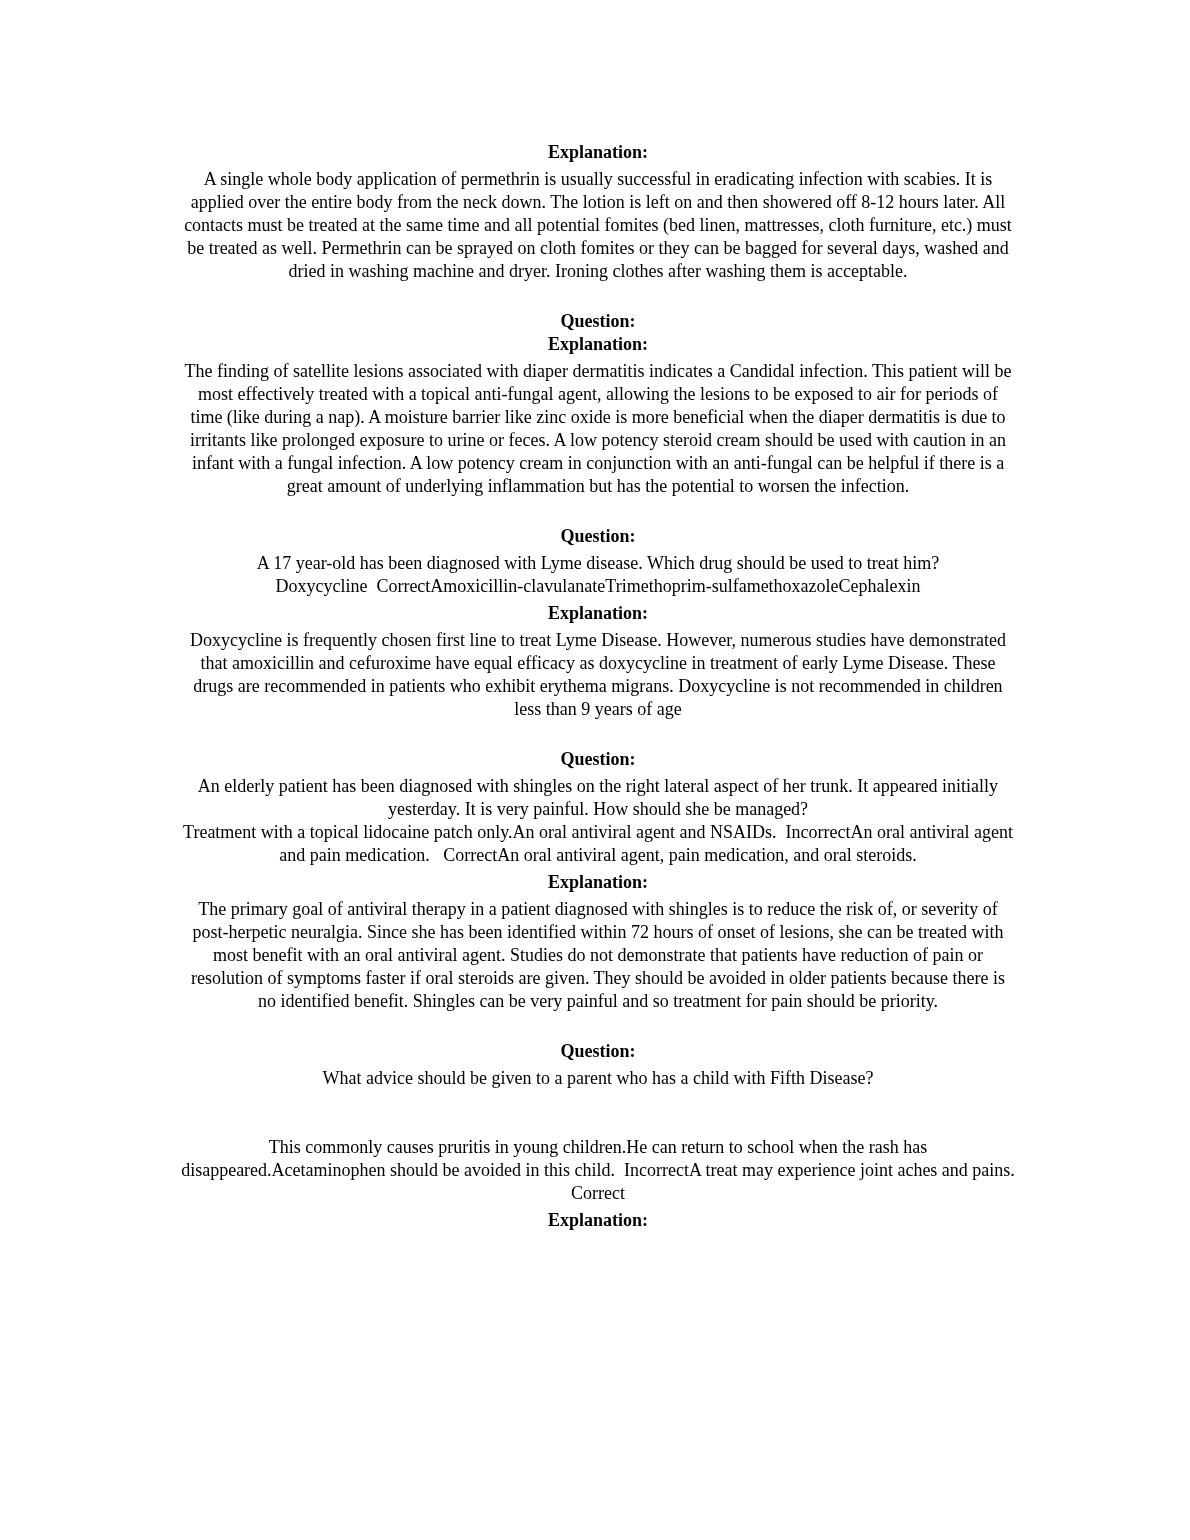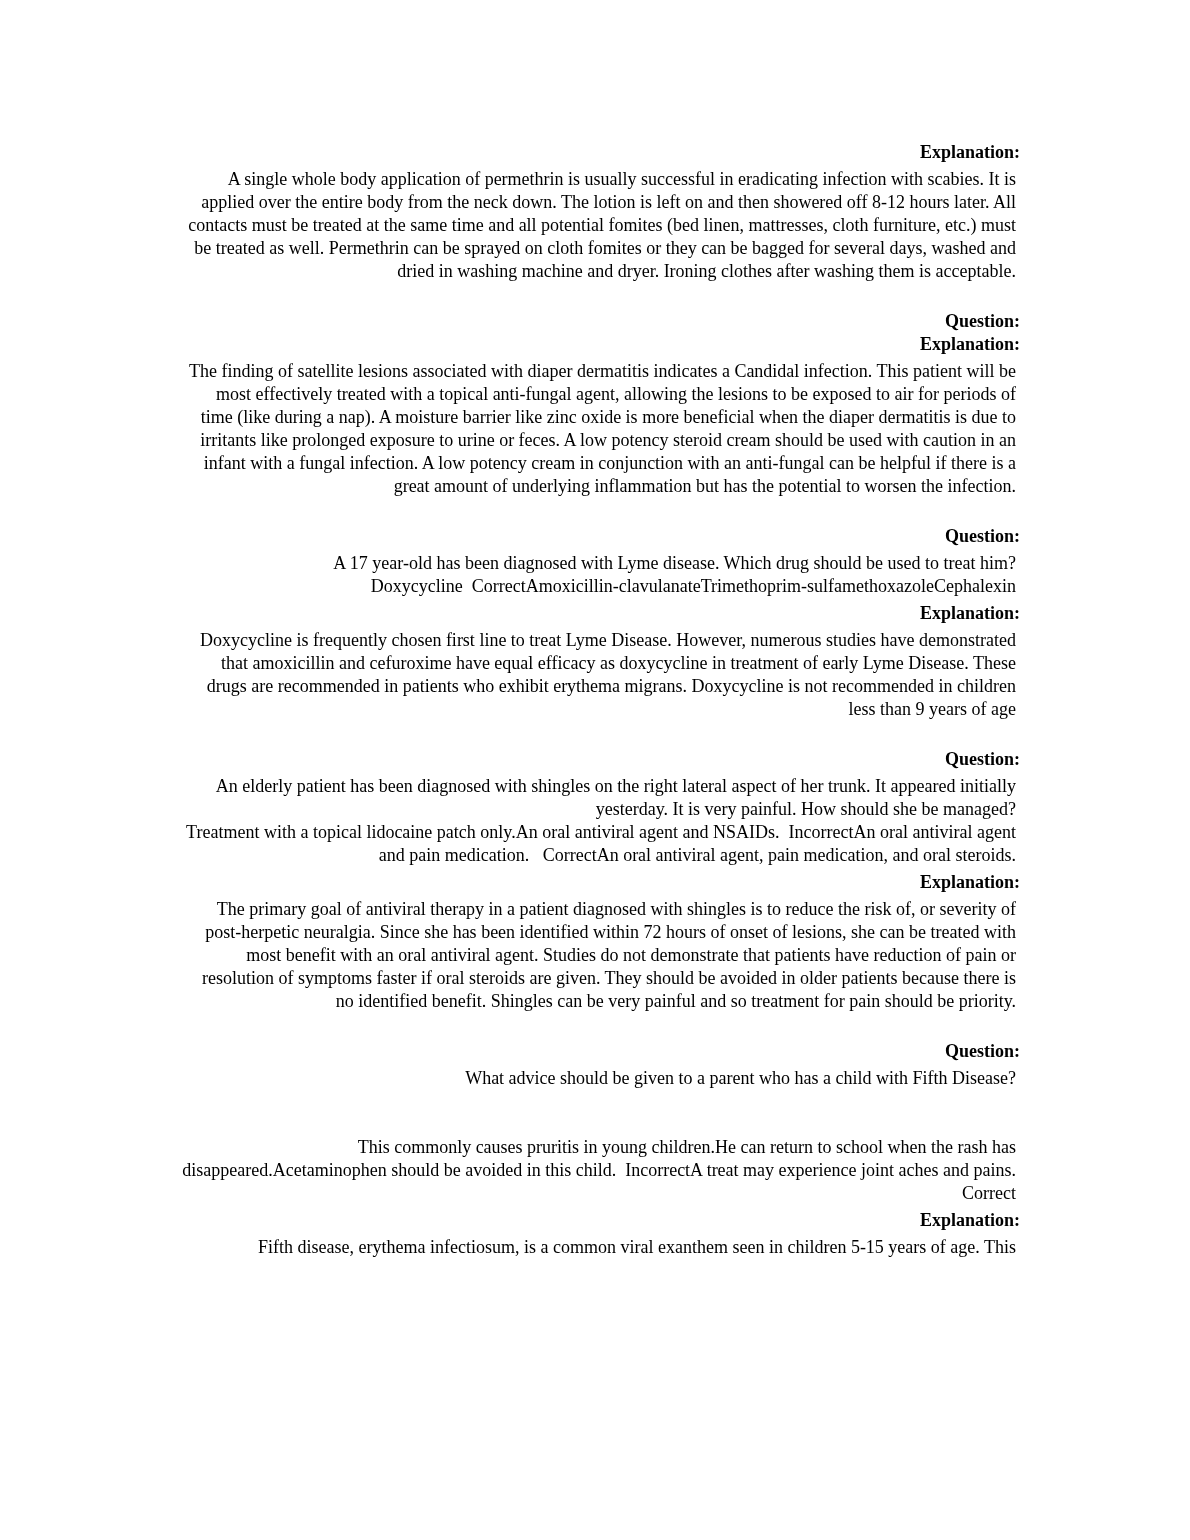--- a/index.html
+++ b/index.html
@@ -16,21 +16,21 @@
   }
   .content {
     position: absolute;
     left: 176px;
     top: 141px;
     width: 844px;
     font-family: "Liberation Serif", "DejaVu Serif", serif;
     font-size: 18px;
     line-height: 23px;
     color: #000000;
-    text-align: right;
+    text-align: center;
   }
   .qa-section {
     margin: 0 0 27px 0;
   }
   .label {
     font-size: 18px;
     line-height: 23px;
     font-weight: bold;
     margin: 0;
     padding: 0;
@@ -76,17 +76,16 @@
       <p class="para">The primary goal of antiviral therapy in a patient diagnosed with shingles is to reduce the risk of, or severity of post-herpetic neuralgia. Since she has been identified within 72 hours of onset of lesions, she can be treated with most benefit with an oral antiviral agent. Studies do not demonstrate that patients have reduction of pain or resolution of symptoms faster if oral steroids are given. They should be avoided in older patients because there is no identified benefit. Shingles can be very painful and so treatment for pain should be priority.</p>
     </section>
 
     <section class="qa-section">
       <span class="label">Question:</span>
       <p class="para">What advice should be given to a parent who has a child with Fifth Disease?
 
 
 This commonly causes pruritis in young children.He can return to school when the rash has disappeared.Acetaminophen should be avoided in this child.  IncorrectA treat may experience joint aches and pains.  Correct</p>
       <span class="label">Explanation:</span>
-      <p class="para">Fifth disease, erythema infectiosum, is a common viral exanthem seen in children 5-15 years of age. This</p>
     </section>
 
   </div>
 </main>
 
 </body></html>

